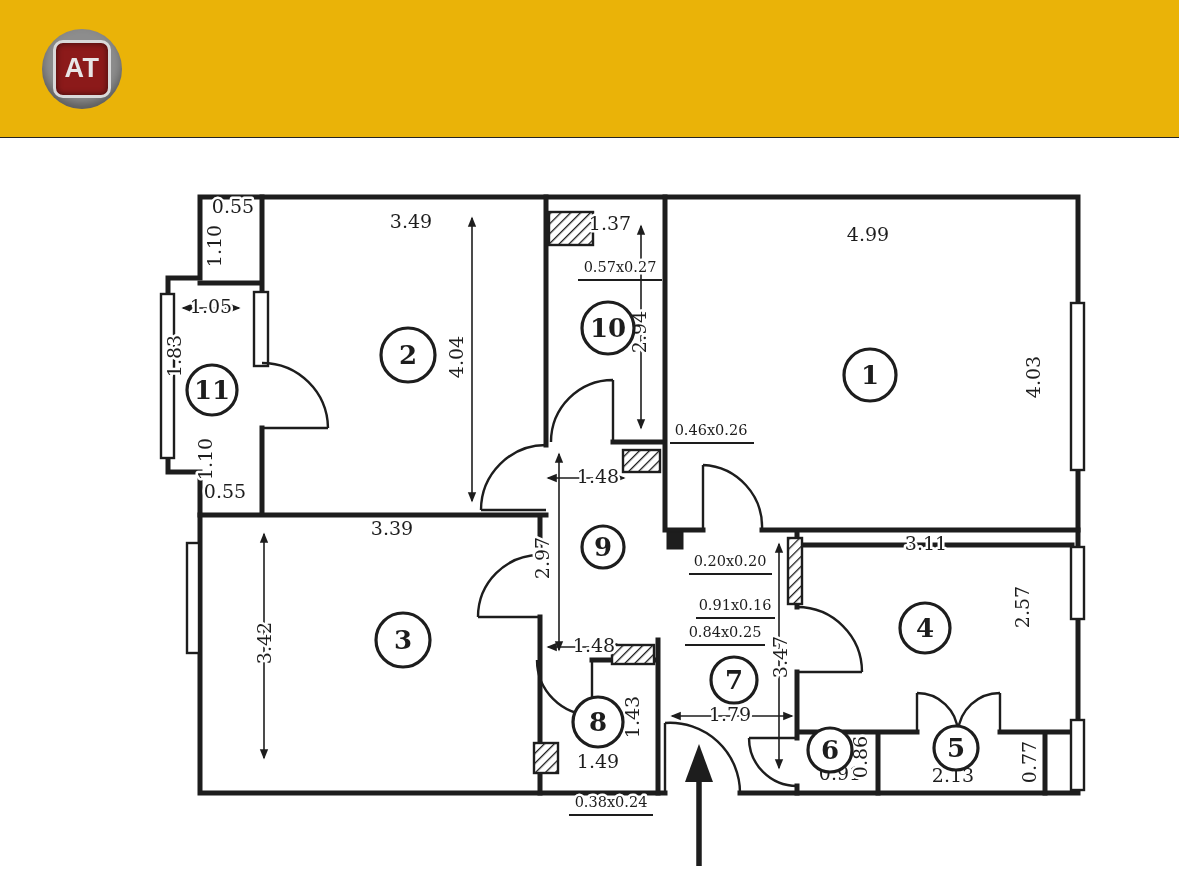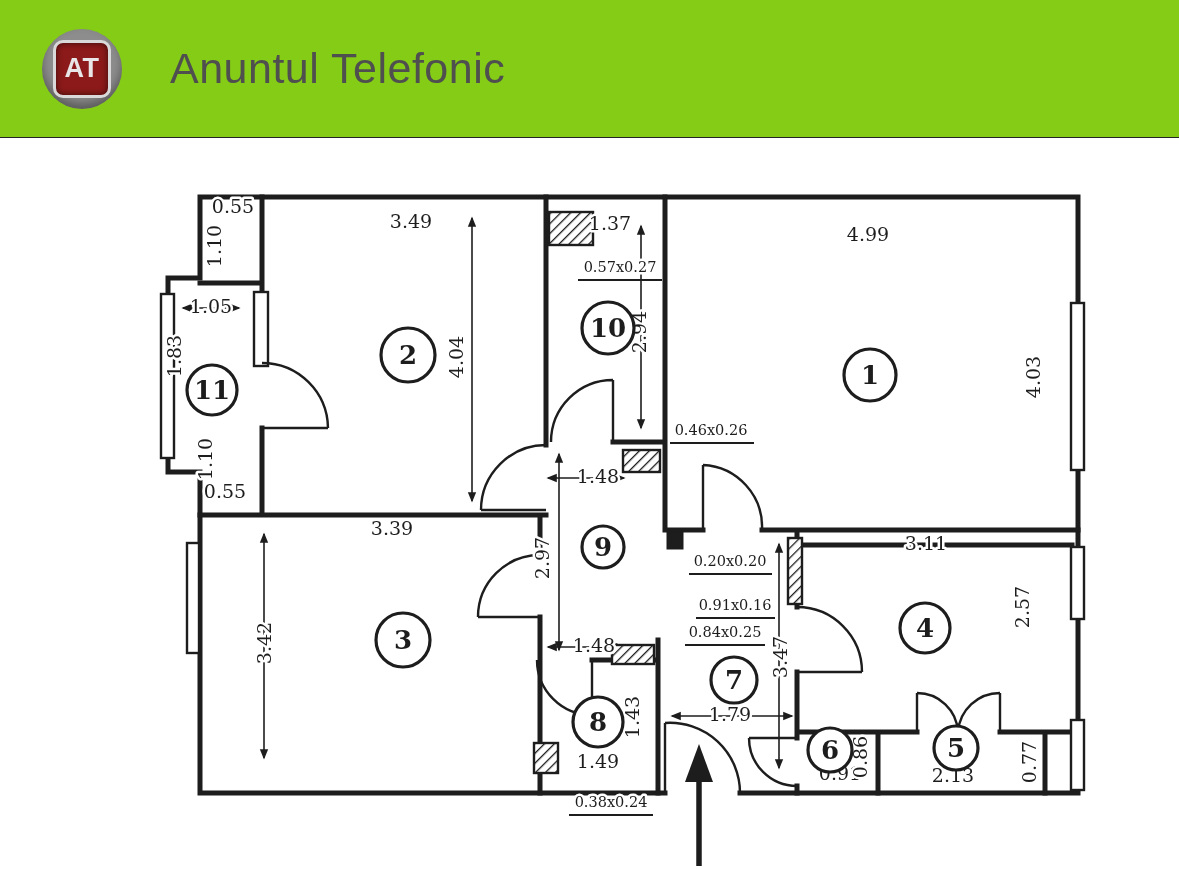--- a/index.html
+++ b/index.html
@@ -1,21 +1,21 @@
 <!DOCTYPE html>
 <html><head>
 <meta charset="utf-8">
 <style>
   html,body{margin:0;padding:0;background:#ffffff;}
   body{width:1179px;height:869px;overflow:hidden;position:relative;
        font-family:"Liberation Sans", sans-serif;}
 
   
   .app-header{position:absolute;left:0;top:0;width:1179px;height:137px;
-    background:#84cc16;display:flex;align-items:center;border-bottom:1px solid #242424;}
+    background:#eab308;display:flex;align-items:center;border-bottom:1px solid #242424;}
   .logo-wrap{margin-left:42px;width:80px;height:80px;border-radius:50%;
     background:#8d8d8d;display:flex;align-items:center;justify-content:center;
     box-shadow:inset 0 -6px 10px rgba(0,0,0,.35);}
   .logo-square{width:52px;height:52px;border-radius:10px;background:#8c1a1a;
     border:3px solid #d9d9d9;display:flex;align-items:center;justify-content:center;
     box-shadow:inset 0 0 6px rgba(0,0,0,.6);}
   .logo-square span{color:#e8e6e6;font-weight:bold;font-size:27px;letter-spacing:.5px;}
   .app-title{margin-left:48px;font-size:43px;color:#4f4f4f;font-weight:500;letter-spacing:.5px;}
 
   
@@ -181,14 +181,13 @@
       </g>
 </svg>
 </div>
 
 <div class="app-header">
   <div class="logo-wrap">
     <div class="logo-square">
       <span>AT</span>
     </div>
   </div>
-  <div class="app-title">Anuntul Telefonic</div>
 </div>
 
 </body></html>

